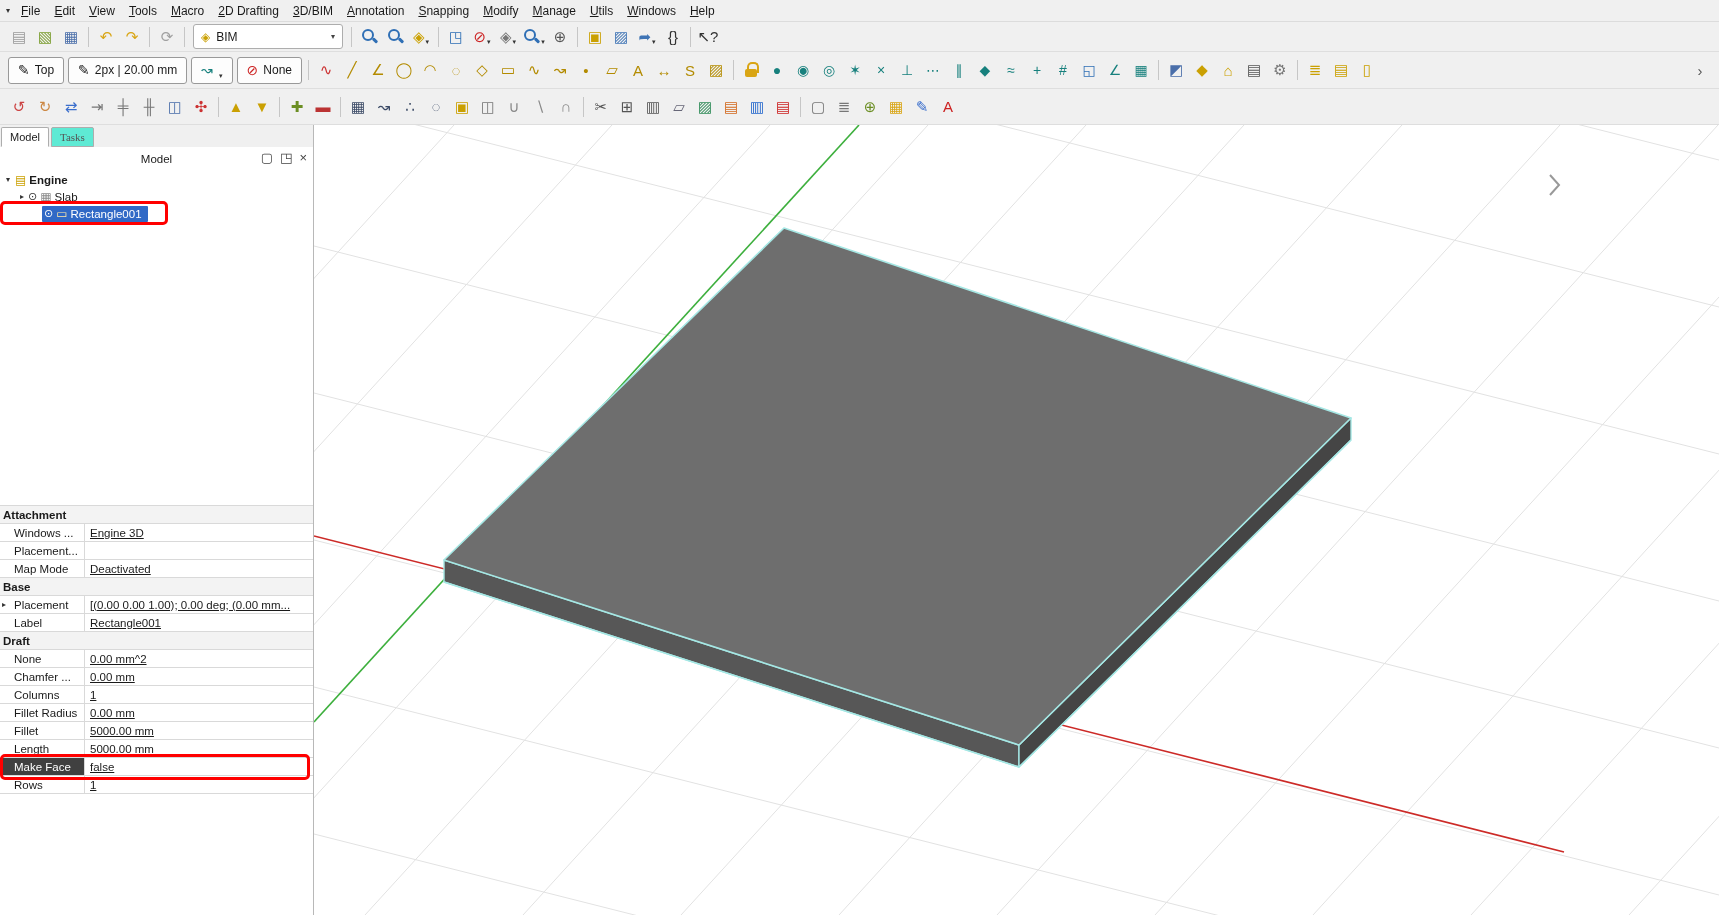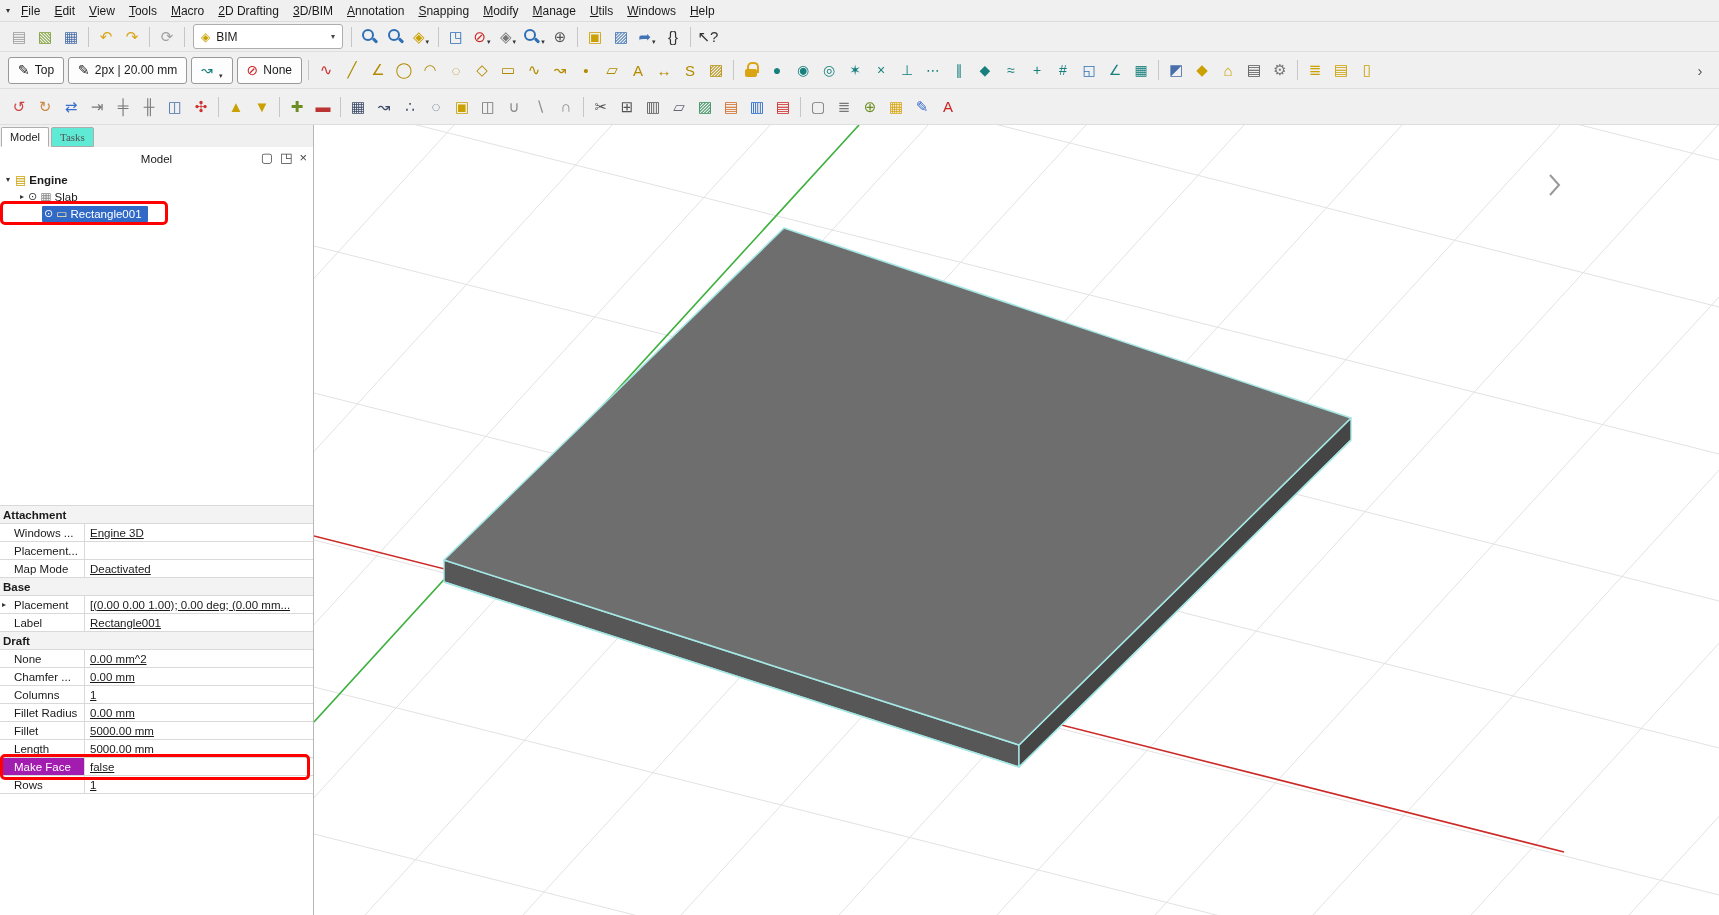--- a/index.html
+++ b/index.html
@@ -328,21 +328,21 @@
           </div>
           <div class="pval">5000.00 mm</div>
         </div>
         <div class="prow">
           <div class="pname">
             <span>Length</span>
           </div>
           <div class="pval">5000.00 mm</div>
         </div>
         <div class="prow">
-          <div class="pname sel" style="background: #a21caf;">
+          <div class="pname sel" style="background: #404040;">
             <span>Make Face</span>
           </div>
           <div class="pval">false</div>
         </div>
         <div class="prow">
           <div class="pname">
             <span>Rows</span>
           </div>
           <div class="pval">1</div>
         </div>

